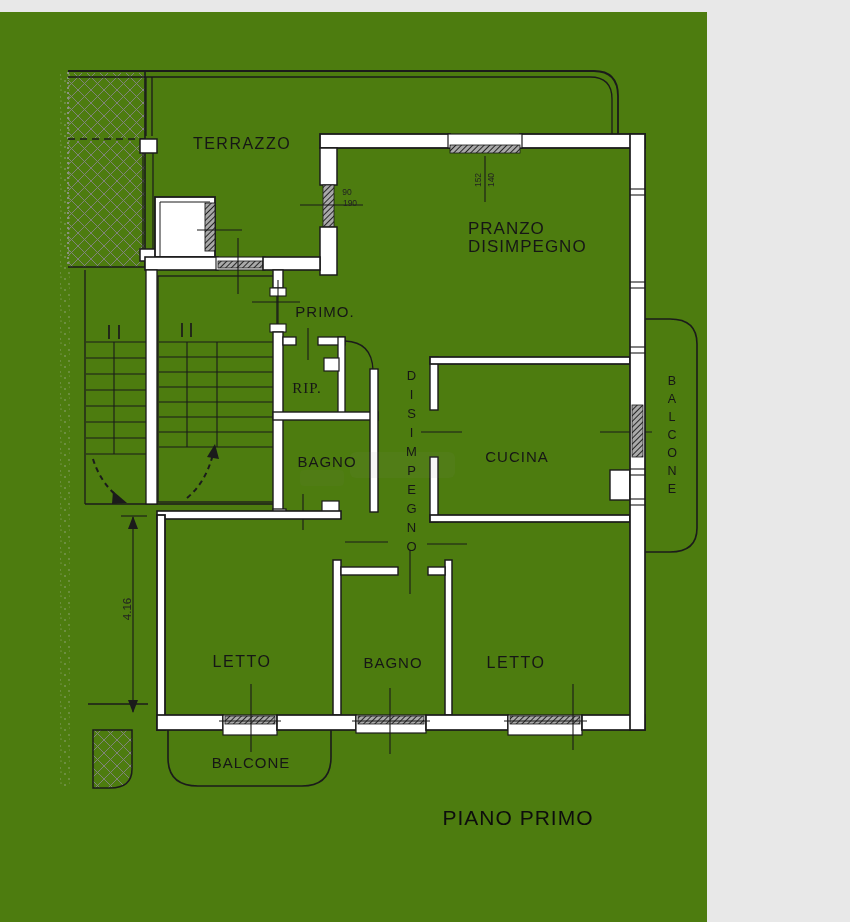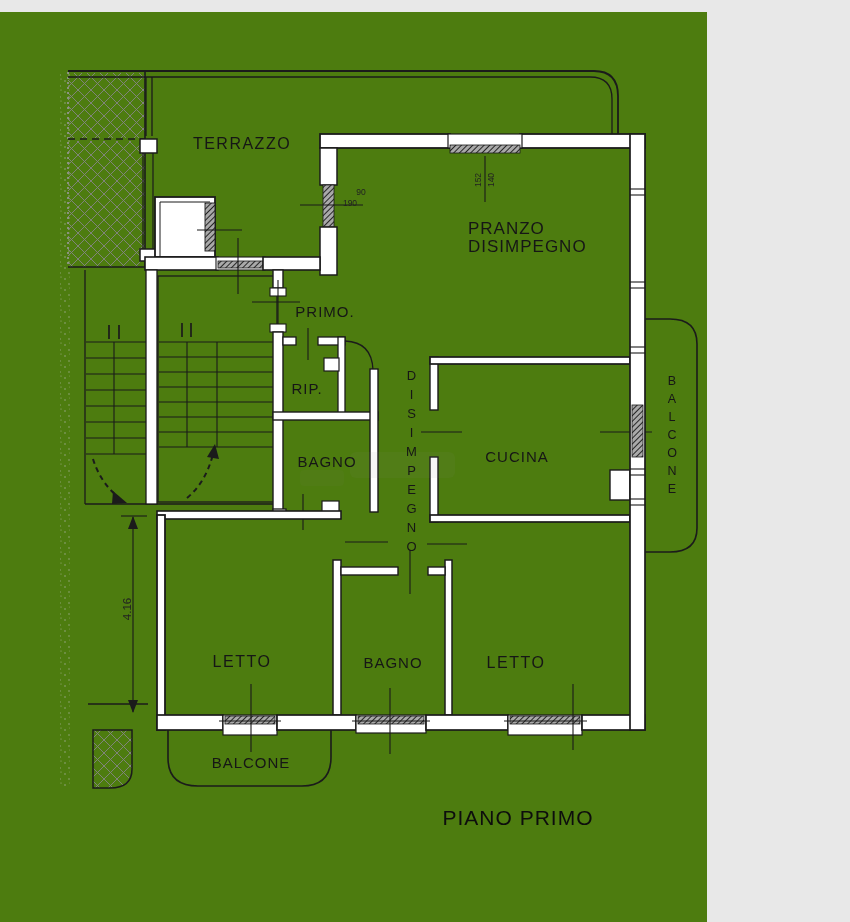--- a/index.html
+++ b/index.html
@@ -247,35 +247,35 @@
 </svg>
 
 <div class="label big" style="left:242px;top:132px;">TERRAZZO</div>
 
 <div class="label twoline" style="left:468px;top:208px;">
   <div>PRANZO</div>
   <div>DISIMPEGNO</div>
 </div>
 
 <div class="label room" style="left:325px;top:299px;">PRIMO.</div>
-<div class="label room" style="left:307px;top:376px;">RIP.</div>
+<div class="label room" style="left:307px;top:376px;font-family:Liberation Serif, serif;">RIP.</div>
 <div class="label room" style="left:327px;top:449px;">BAGNO</div>
 
 <div class="label vtext" style="left:404px;top:356px;font-size:13px;letter-spacing:4px;">DISIMPEGNO</div>
 
 <div class="label room" style="left:517px;top:444px;">CUCINA</div>
 
 <div class="label vtext" style="left:665px;top:362px;font-size:12.5px;letter-spacing:4px;">BALCONE</div>
 
 <div class="label big" style="left:242px;top:650px;">LETTO</div>
 <div class="label room" style="left:393px;top:650px;">BAGNO</div>
 <div class="label big" style="left:516px;top:651px;">LETTO</div>
 <div class="label room" style="left:251px;top:750px;">BALCONE</div>
 
-<div class="label dim" style="left:361px;top:180px;">90</div>
+<div class="label dim" style="left:347px;top:180px;">90</div>
 <div class="label dim" style="left:350px;top:191px;">190</div>
 
 <div class="label dim rot" style="left:478px;top:168px;">152</div>
 <div class="label dim rot" style="left:491px;top:168px;">140</div>
 
 <div class="label dimBig rot" style="left:127px;top:597px;">4.16</div>
 
 <div class="label title" style="left:518px;top:806px;">PIANO PRIMO</div>
 
 </div>

